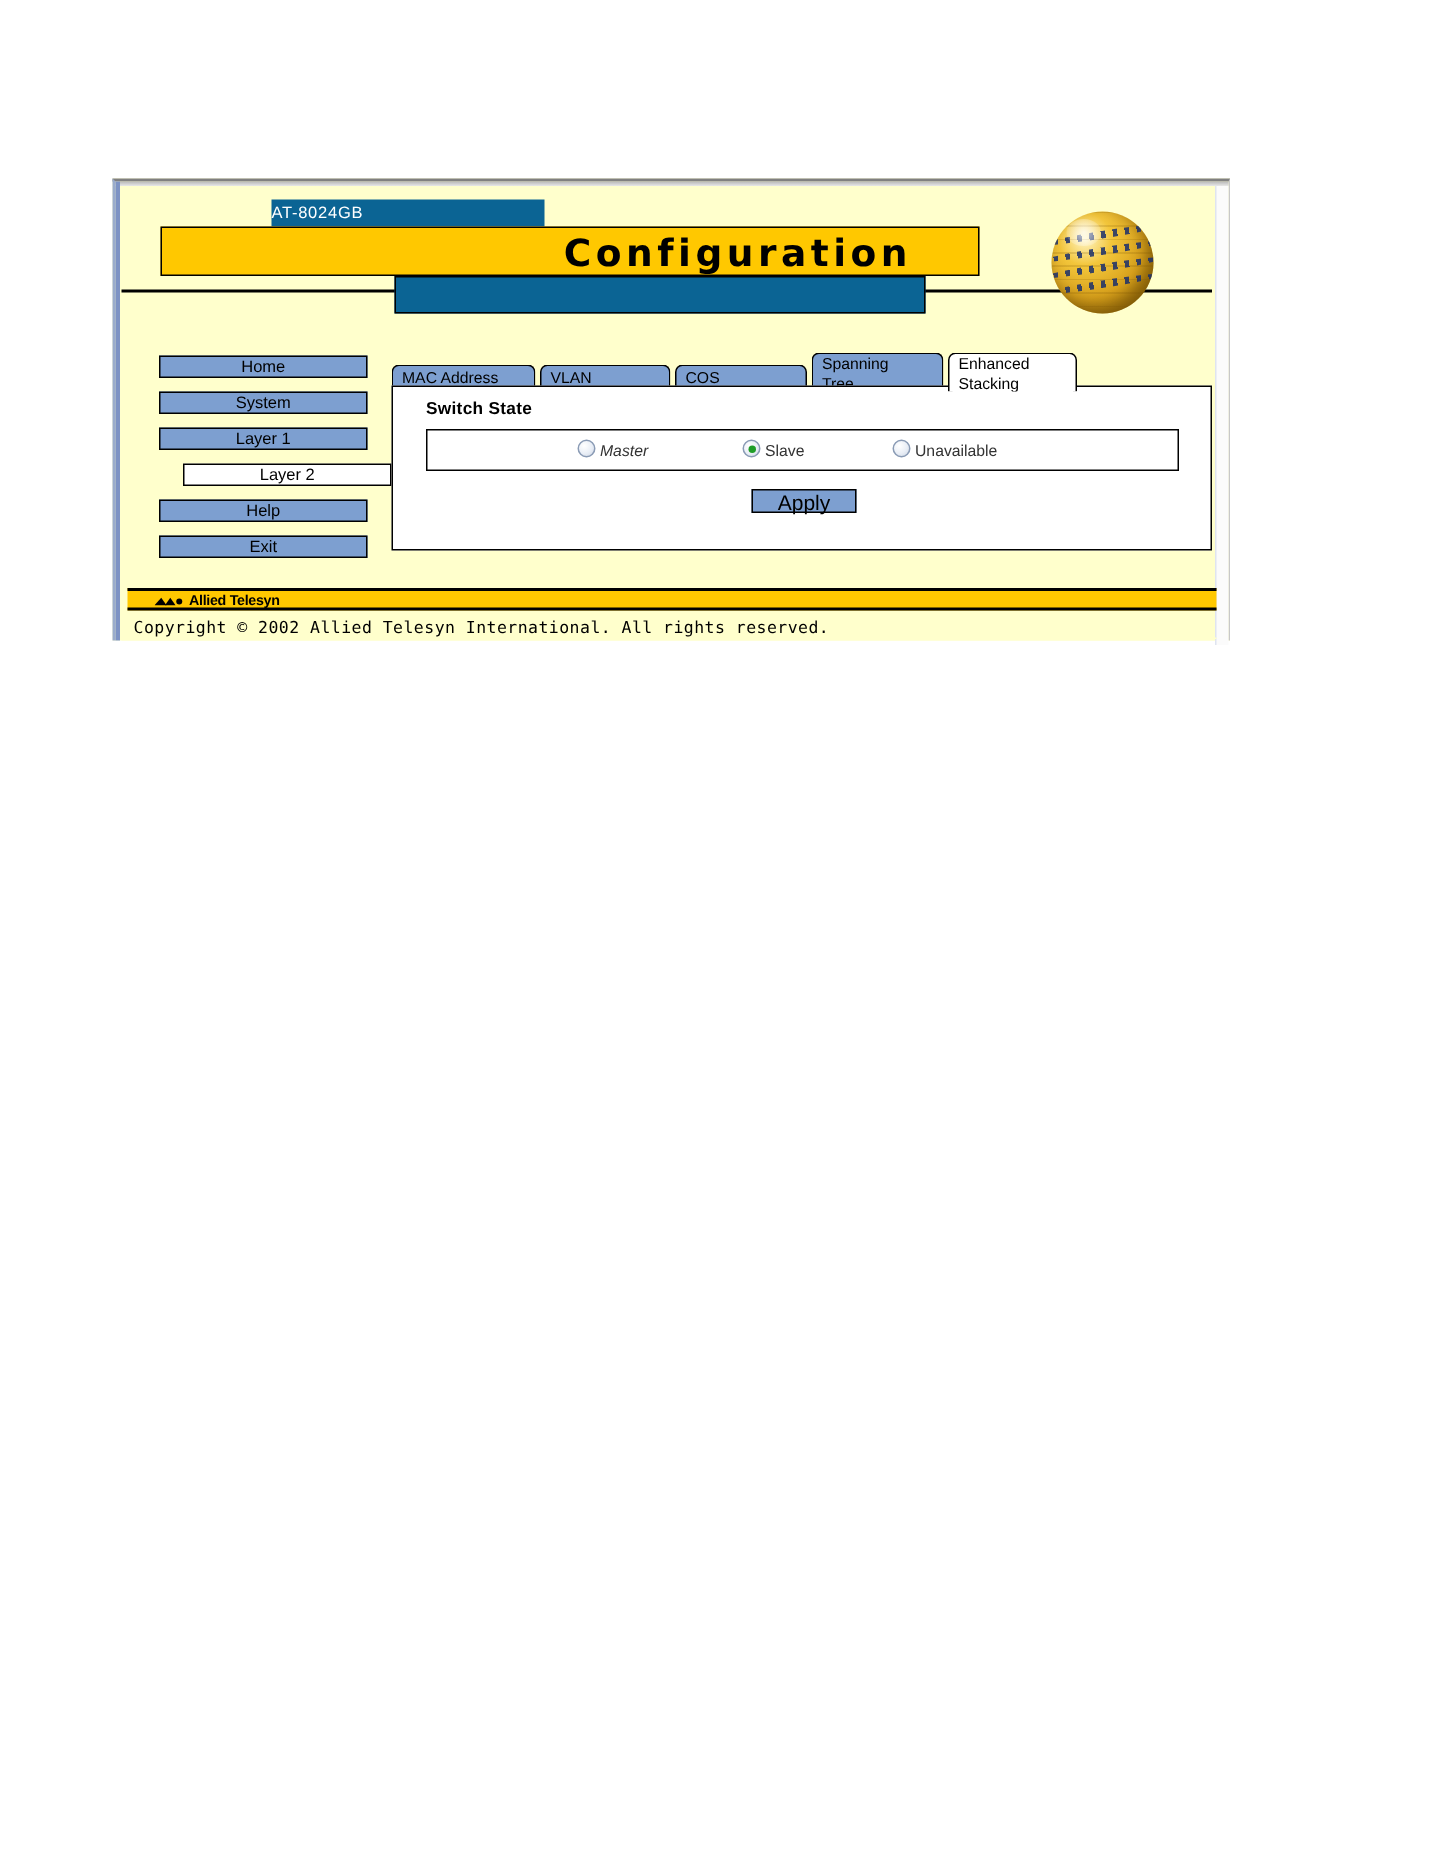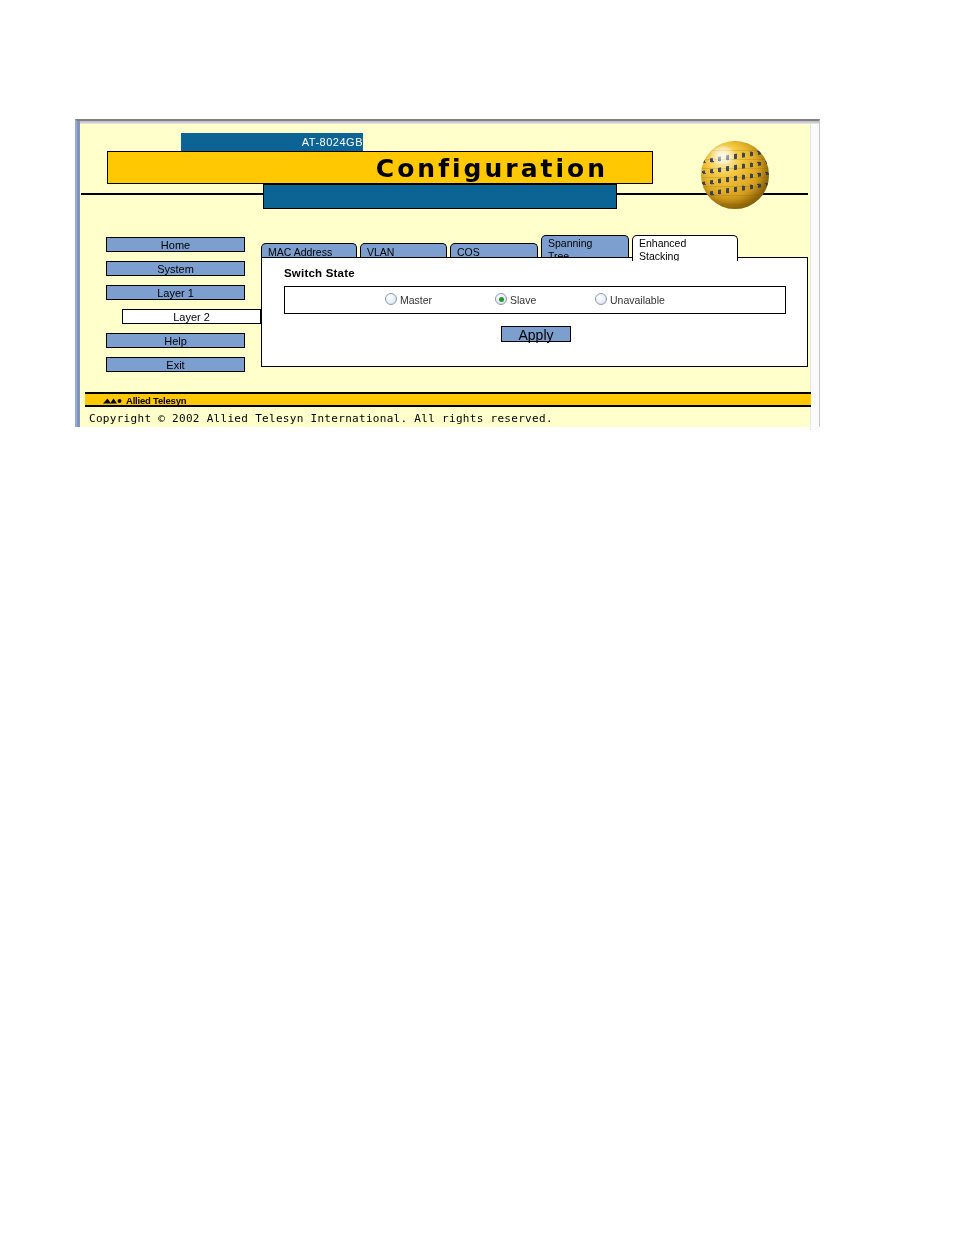--- a/index.html
+++ b/index.html
@@ -74,21 +74,21 @@
   
   .model-banner {
     position: absolute;
     left: 100px;
     top: 8px;
     width: 182px;
     height: 18px;
     background: #0b6494;
     color: #ffffff;
     font-size: 11px;
-    text-align: right;
+    text-align: left;
     line-height: 18px;
     letter-spacing: 0.5px;
   }
 
   .title-bar {
     position: absolute;
     left: 26px;
     top: 26px;
     width: 546px;
     height: 33px;
@@ -293,21 +293,21 @@
   .radio-item.selected .dot::after {
     content: "";
     position: absolute;
     left: 2.5px;
     top: 2.5px;
     width: 5px;
     height: 5px;
     border-radius: 50%;
     background: #1f9d28;
   }
-  .r-master { left: 100px; }
+  .r-master { left: 100px; font-style: italic; }
   .r-slave { left: 210px; }
   .r-unavailable { left: 310px; }
 
   .apply-btn {
     position: absolute;
     left: 239px;
     top: 68px;
     width: 70px;
     height: 16px;
     line-height: 16px;
@@ -409,21 +409,21 @@
         <div class="side-btn">Help</div>
         <div class="side-btn">Exit</div>
       </div>
 
       <div class="tabstrip">
         <div class="tab" style="left:0px;width:96px;">MAC Address</div>
         <div class="tab" style="left:99px;width:87px;">VLAN</div>
         <div class="tab" style="left:189px;width:88px;">COS</div>
         <div class="tab two-line" style="left:280px;width:88px;">Spanning
 Tree</div>
-        <div class="tab two-line active" style="left:371px;width:106px;">Enhanced
+        <div class="tab two-line active" style="left:371px;width:86px;">Enhanced
 Stacking</div>
       </div>
 
       <div class="panel">
         <div class="section-title">Switch State</div>
 
         <div class="radio-box">
           <label class="radio-item r-master">
             <span class="dot"></span><span>Master</span>
           </label>

